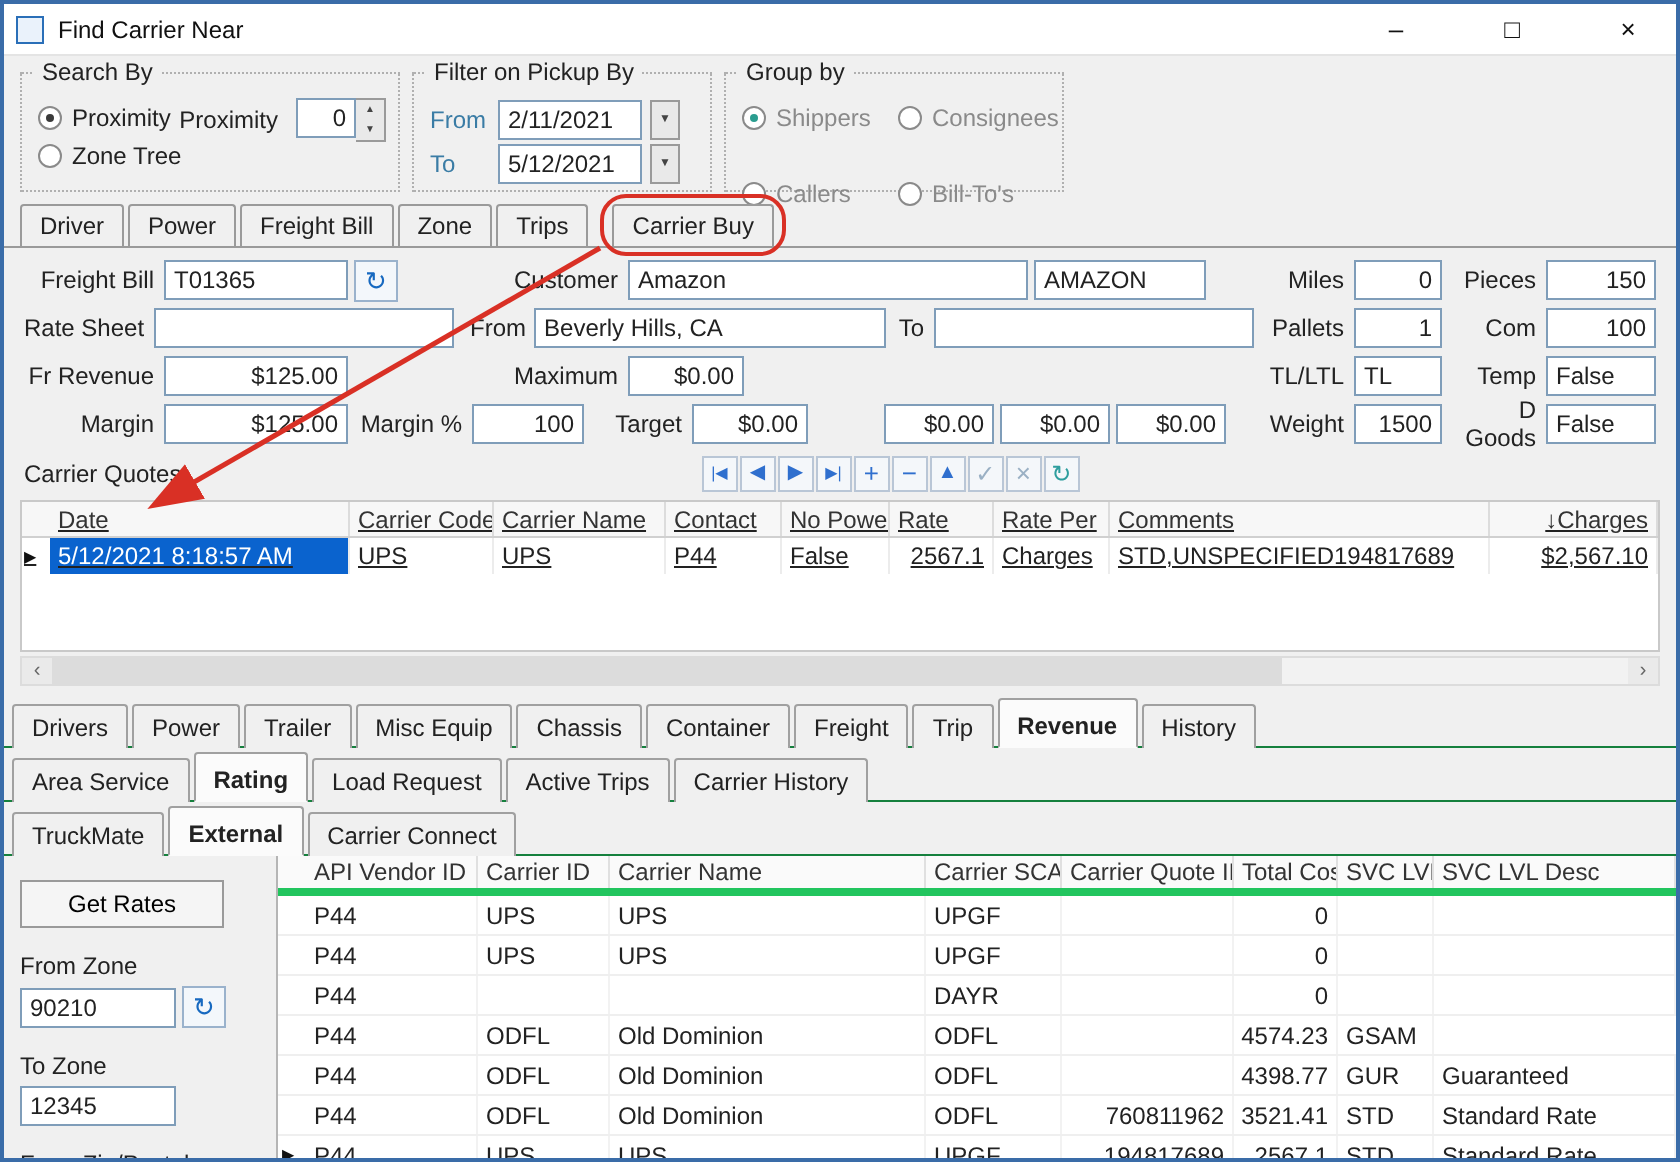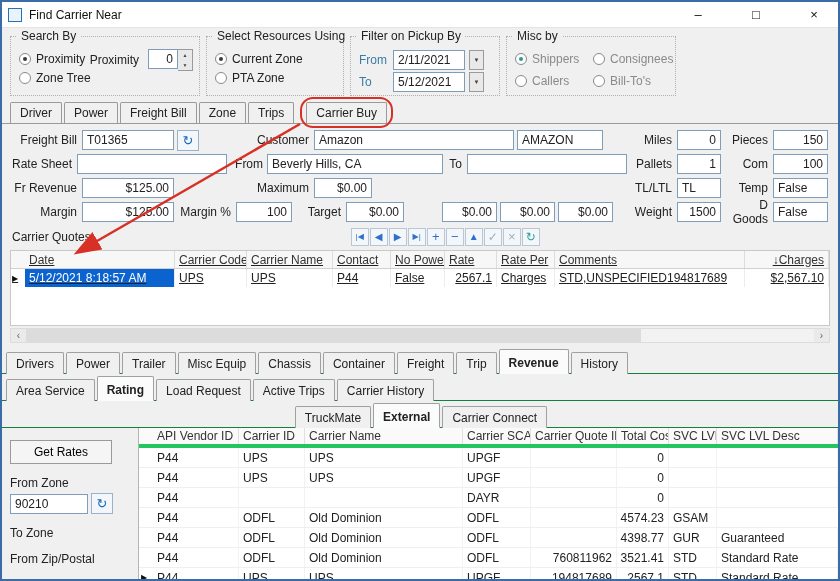--- a/index.html
+++ b/index.html
@@ -28,21 +28,21 @@
   .tb { border:1px solid #7f9db9; background:#fff; height:20px; padding:1px 4px; font-family:inherit; font-size:12px; color:#222; }
   .tb.num { text-align:right; }
   .spin-btns { display:flex; flex-direction:column; border:1px solid #9a9a9a; border-left:none; }
   .spin-btns button { width:14px; height:10px; font-size:5px; line-height:5px; border:none; background:#e9e9e9; color:#444; padding:0; }
   .g-res { width:138px; }
   .g-pickup { width:150px; }
   .date-row { display:flex; align-items:center; gap:4px; height:22px; }
   .date-lbl { width:30px; color:#3a7ca5; }
   .drop-btn { width:15px; height:20px; border:1px solid #9a9a9a; background:#e9e9e9; font-size:6px; color:#444; padding:0; }
   .g-group { width:170px; }
-  .group-grid { display:grid; grid-template-columns:78px 1fr; row-gap:3px; }
+  .group-grid { display:grid; grid-template-columns:78px 1fr; row-gap:19px; }
   .g-time { width:150px; background:#fff; border:1px solid #d0d0d0; padding:6px 0 0 14px; }
 
   
   .main-tabs { display:flex; margin:6px 0 0 8px; align-items:flex-end; position:relative; z-index:5; }
   .mtab { padding:3px 9px; border:1px solid #9a9a9a; border-bottom:none; background:#f0f0f0; margin-right:2px; border-radius:2px 2px 0 0; position:relative; white-space:nowrap; cursor:default; }
   .ring { position:absolute; left:-7px; top:-6px; right:-7px; bottom:-5px; border:2px solid #d93025; border-radius:13px; pointer-events:none; }
   .form-wrap { border-top:1px solid #9a9a9a; padding-top:4px; }
 
   
   .frow { display:flex; align-items:center; height:24px; padding:0 10px; }
@@ -75,21 +75,21 @@
   .grid-fill { height:38px; background:#fff; }
 
   
   .hscroll { height:15px; margin:2px 8px 0 8px; background:#f2f2f2; border:1px solid #dcdcdc; display:flex; align-items:stretch; }
   .hs-btn { width:15px; border:none; background:#eaeaea; color:#666; font-size:10px; line-height:10px; padding:0; }
   .hs-track { flex:1; position:relative; }
   .hs-thumb { position:absolute; left:0; top:0; bottom:0; width:78%; background:#dcdcdc; }
 
   
   .strip { display:flex; align-items:flex-end; padding:0 0 0 4px; margin-top:6px; border-bottom:1px solid #15803d; }
-  .strip2 { margin-top:2px; } .strip3 { margin-top:2px;justify-content:center; }
+  .strip2 { margin-top:2px; } .strip3 { margin-top:2px; }
   .btab { padding:4px 9px 3px 9px; border:1px solid #a0a0a0; border-bottom:none; background:#f0f0f0; margin-right:2px; margin-bottom:-1px; border-radius:2px 2px 0 0; white-space:nowrap; cursor:default; position:relative; }
   .btab.active { background:#fbfbfb; font-weight:bold; padding-top:6px; border-bottom:1px solid #fbfbfb; z-index:2; }
 
   
   .bottom { display:flex; height:186px; }
   .left-panel { width:136px; flex:0 0 auto; padding:12px 8px 0 8px; }
   .btn { border:1px solid #9a9a9a; background:#f5f5f5; height:24px; width:102px; font-family:inherit; font-size:12px; }
   .lp-lbl { margin:12px 0 3px 0; }
   .lp-row { display:flex; align-items:center; }
   .right-panel { flex:1; border-left:1px solid #b5b5b5; background:#fff; overflow:hidden; }
@@ -137,48 +137,37 @@
         <span class="spinbox">
           <input class="tb num" style="width: 30px;" value="0">
           <span class="spin-btns">
             <button>▲</button>
             <button>▼</button>
           </span>
         </span>
       </div>
     </div>
 
-    <div class="gbox g-res">
-      <span class="legend">Select Resources Using</span>
-      <div class="radio-row">
-        <span class="radio checked"></span>
-        <span>Current Zone</span>
-      </div>
-      <div class="radio-row">
-        <span class="radio"></span>
-        <span>PTA Zone</span>
-      </div>
-    </div>
 
     <div class="gbox g-pickup">
       <span class="legend">Filter on Pickup By</span>
       <div class="date-row">
         <span class="date-lbl">From</span>
         <input class="tb" style="width: 72px;" value="2/11/2021">
         <button class="drop-btn">▼</button>
       </div>
       <div class="date-row">
         <span class="date-lbl">To</span>
         <input class="tb" style="width: 72px;" value="5/12/2021">
         <button class="drop-btn">▼</button>
       </div>
     </div>
 
     <div class="gbox g-group">
-      <span class="legend">Misc by</span>
+      <span class="legend">Group by</span>
       <div class="group-grid">
         <div class="radio-row">
           <span class="radio teal checked"></span>
           <span class="muted">Shippers</span>
         </div>
         <div class="radio-row">
           <span class="radio"></span>
           <span class="muted">Consignees</span>
         </div>
         <div class="radio-row">
@@ -348,20 +337,23 @@
 
   <div class="bottom">
     <div class="left-panel">
       <button class="btn">Get Rates</button>
       <div class="lp-lbl">From Zone</div>
       <div class="lp-row">
         <input class="tb" style="width: 78px;" value="90210">
         <button class="icon-btn">↻</button>
       </div>
       <div class="lp-lbl">To Zone</div>
+      <div class="lp-row">
+        <input class="tb" style="width: 78px;" value="12345">
+      </div>
       <div class="lp-lbl">From Zip/Postal</div>
       
     </div>
 
     <div class="right-panel rgrid">
       <div class="grow ghead">
         <span class="gc rc-ind"></span>
         <span class="gc rc0">API Vendor ID</span>
         <span class="gc rc1">Carrier ID</span>
         <span class="gc rc2">Carrier Name</span>

